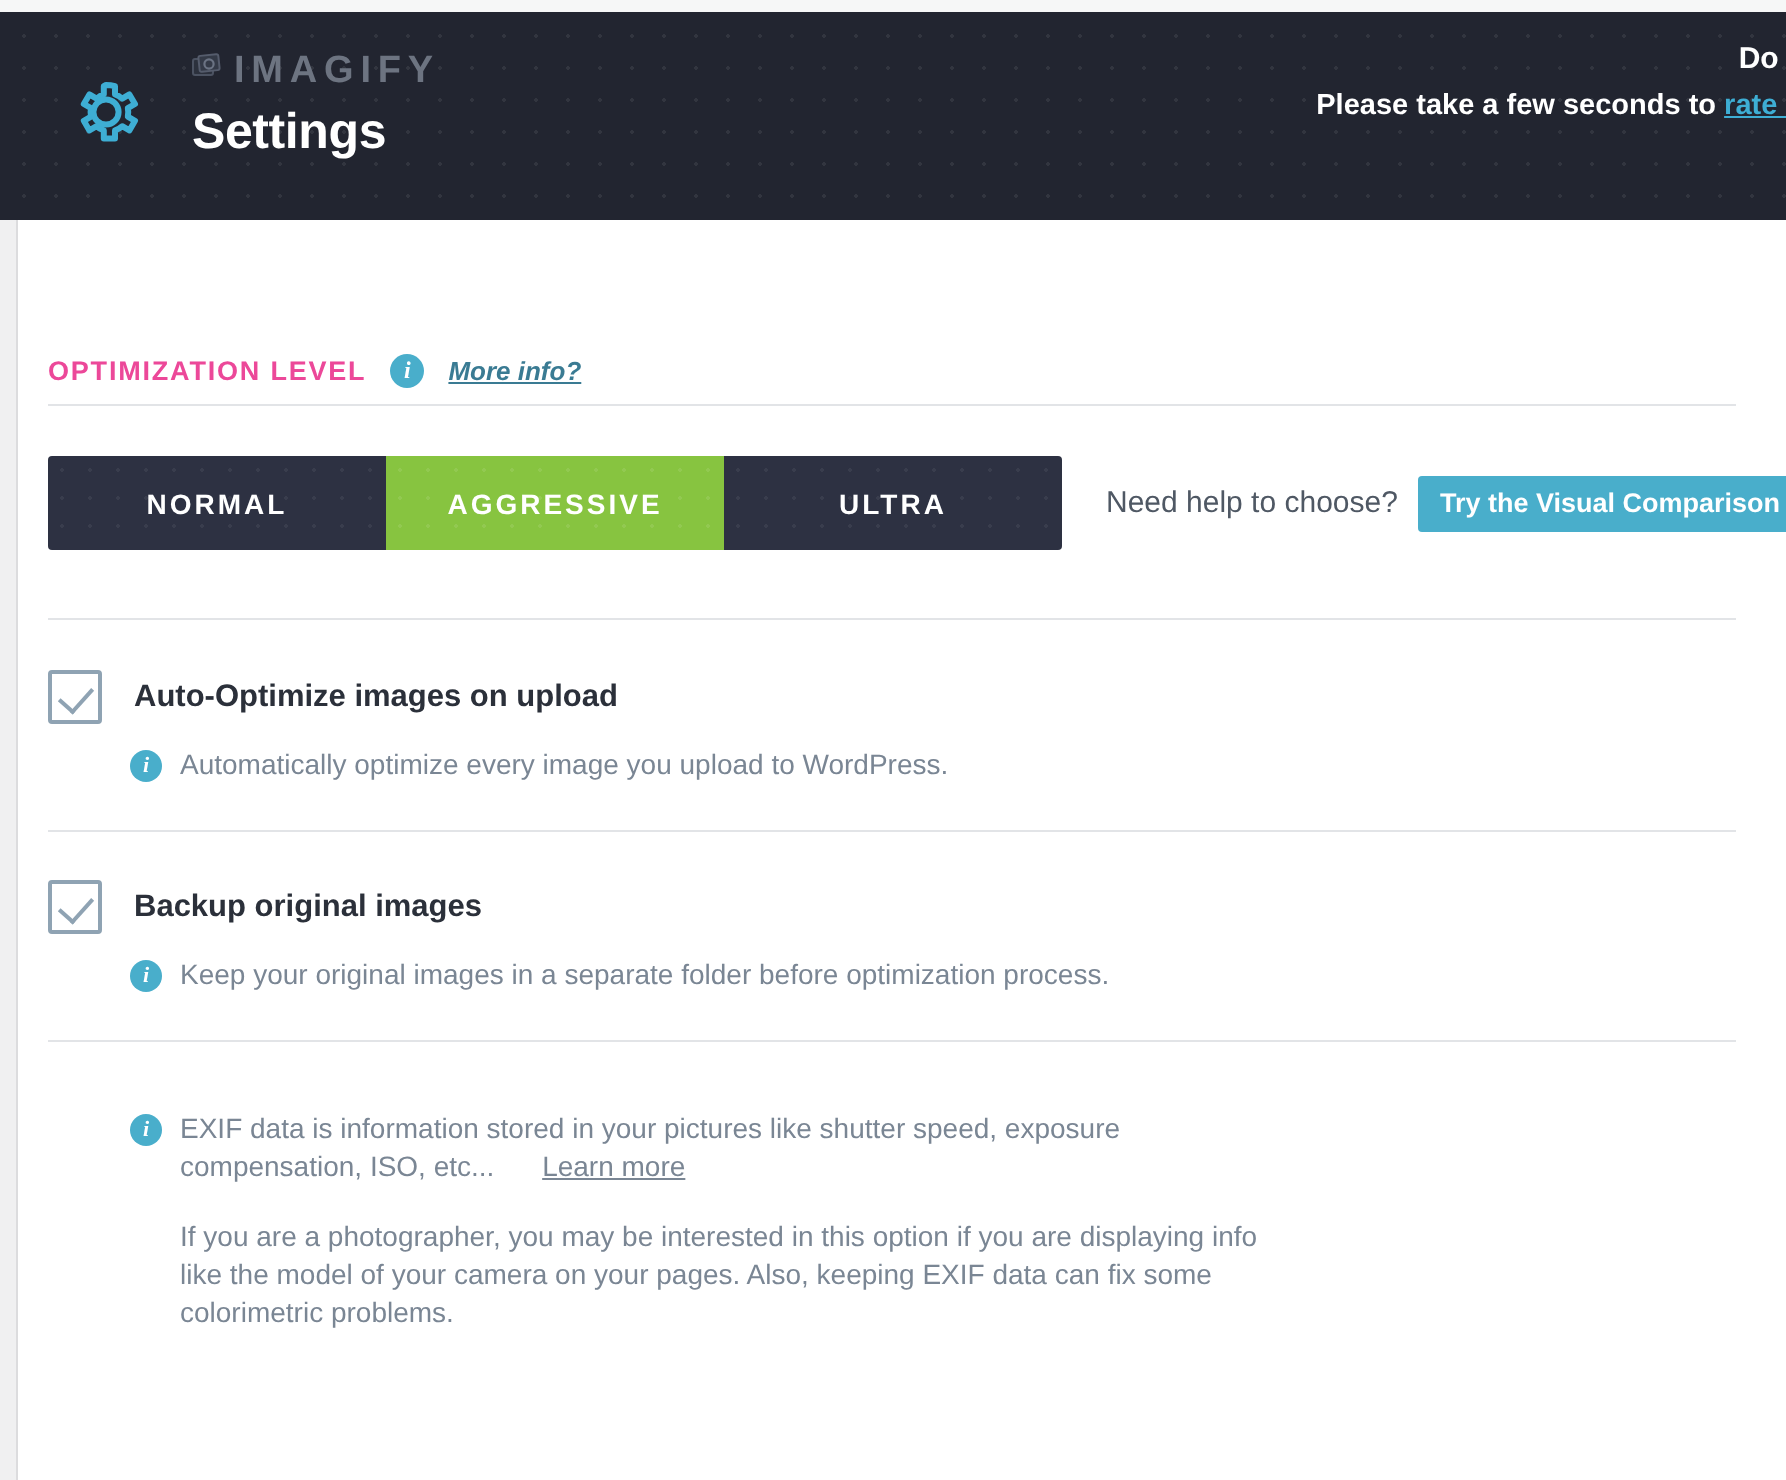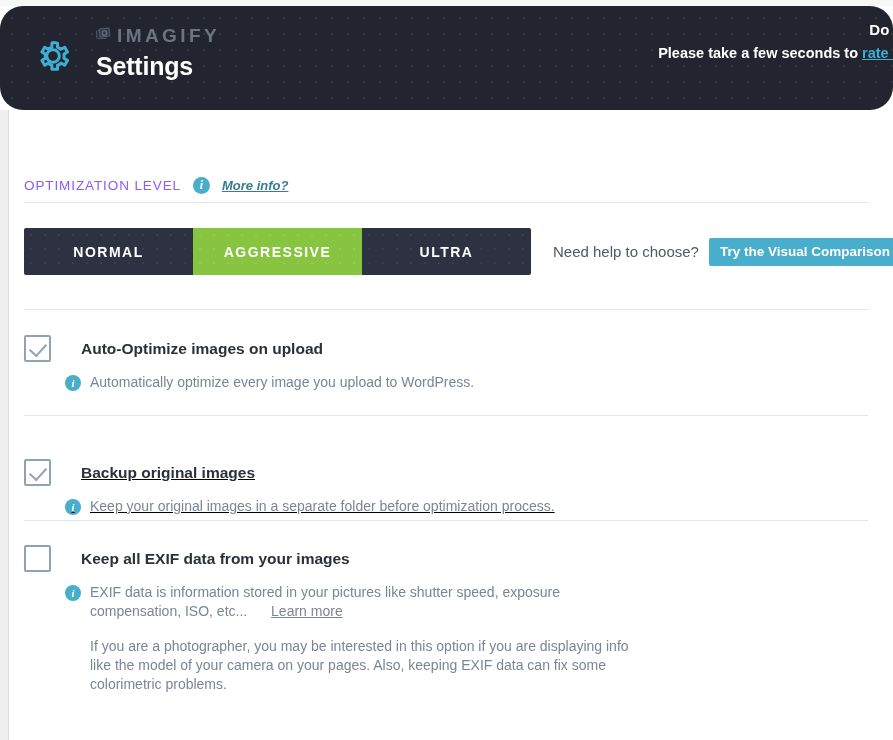--- a/index.html
+++ b/index.html
@@ -44,21 +44,20 @@
     position: absolute;
     top: 6px; left: 0;
     width: 893px;
     height: 104px;
     background-color: #222530;
     background-image:
       radial-gradient(rgba(255,255,255,0.075) 1px, transparent 1px);
     background-size: 16px 16px;
     background-position: 4px 4px;
     overflow: hidden;
-    border-radius: 23px;
   }
 
   .header-left {
     position: absolute;
     left: 24px;
     top: 14px;
     display: flex;
     align-items: flex-start;
     gap: 14px;
   }
@@ -162,22 +161,22 @@
     position: absolute;
     left: 14px;
     top: 67px;
     display: flex;
     align-items: center;
     gap: 12px;
   }
 
   .section-label {
     font-size: 13.5px;
-    font-weight: 400;
-    color: #8b5cf6;
+    font-weight: 700;
+    color: #ec4899;
     letter-spacing: 0.9px;
   }
 
   .more-info-link {
     font-size: 13px;
     font-weight: 700;
     color: #3a7b93;
     text-decoration: underline;
     font-style: italic;
   }
@@ -271,21 +270,21 @@
     border: none;
     border-radius: 2px;
     cursor: pointer;
     white-space: nowrap;
     font-family: "Liberation Sans", sans-serif;
   }
 
   
   .option-row { position: absolute; left: 14px; width: 844px; }
 
-  .opt-head { display: flex; align-items: flex-end; gap: 30px; }
+  .opt-head { display: flex; align-items: flex-end; gap: 16px; }
 
   .checkbox {
     width: 27px;
     height: 27px;
     flex: 0 0 auto;
     border: 2px solid #8fa3b3;
     background: #ffffff;
     border-radius: 2px;
     position: relative;
     cursor: pointer;
@@ -415,38 +414,34 @@
         <span class="opt-title">Auto-Optimize images on upload</span>
       </div>
       <div class="opt-desc">
         <span class="info-icon small">i</span>
         <span class="opt-desc-text">Automatically optimize every image you upload to WordPress.</span>
       </div>
     </div>
 
     <div class="divider" style="top:305px;"></div>
 
-    <div class="option-row" style="top:348px;text-decoration:underline;">
+    <div class="option-row" style="top:329px;">
       <div class="opt-head">
         <span class="checkbox checked"></span>
         <span class="opt-title">Backup original images</span>
       </div>
       <div class="opt-desc">
         <span class="info-icon small">i</span>
         <span class="opt-desc-text">Keep your original images in a separate folder before optimization process.</span>
       </div>
     </div>
 
     <div class="divider" style="top:410px;"></div>
 
     <div class="option-row" style="top:434px;">
-      <div class="opt-head">
-        <span class="checkbox"></span>
-        <span class="opt-title">Keep all EXIF data from your images</span>
-      </div>
       <div class="opt-desc">
         <span class="info-icon small">i</span>
         <span class="opt-desc-text"><span>EXIF data is information stored in your pictures like shutter speed, exposure compensation, ISO, etc... </span><a class="inline-link" href="#">Learn more</a></span>
       </div>
       <div class="opt-note">If you are a photographer, you may be interested in this option if you are displaying info like the model of your camera on your pages. Also, keeping EXIF data can fix some colorimetric problems.</div>
     </div>
 
   </div>
 </div>
 

